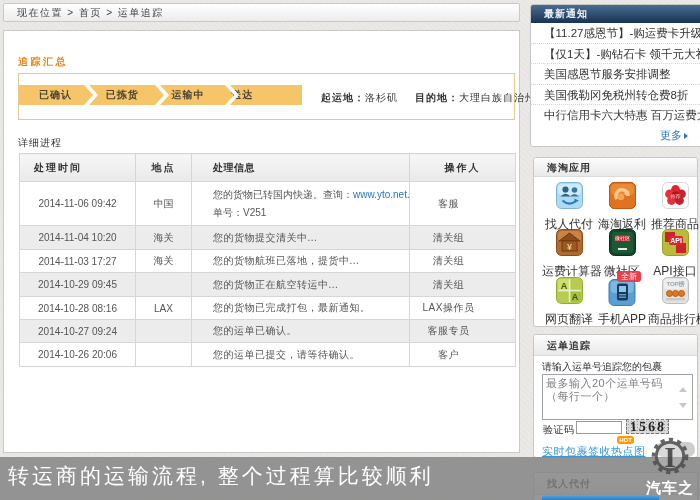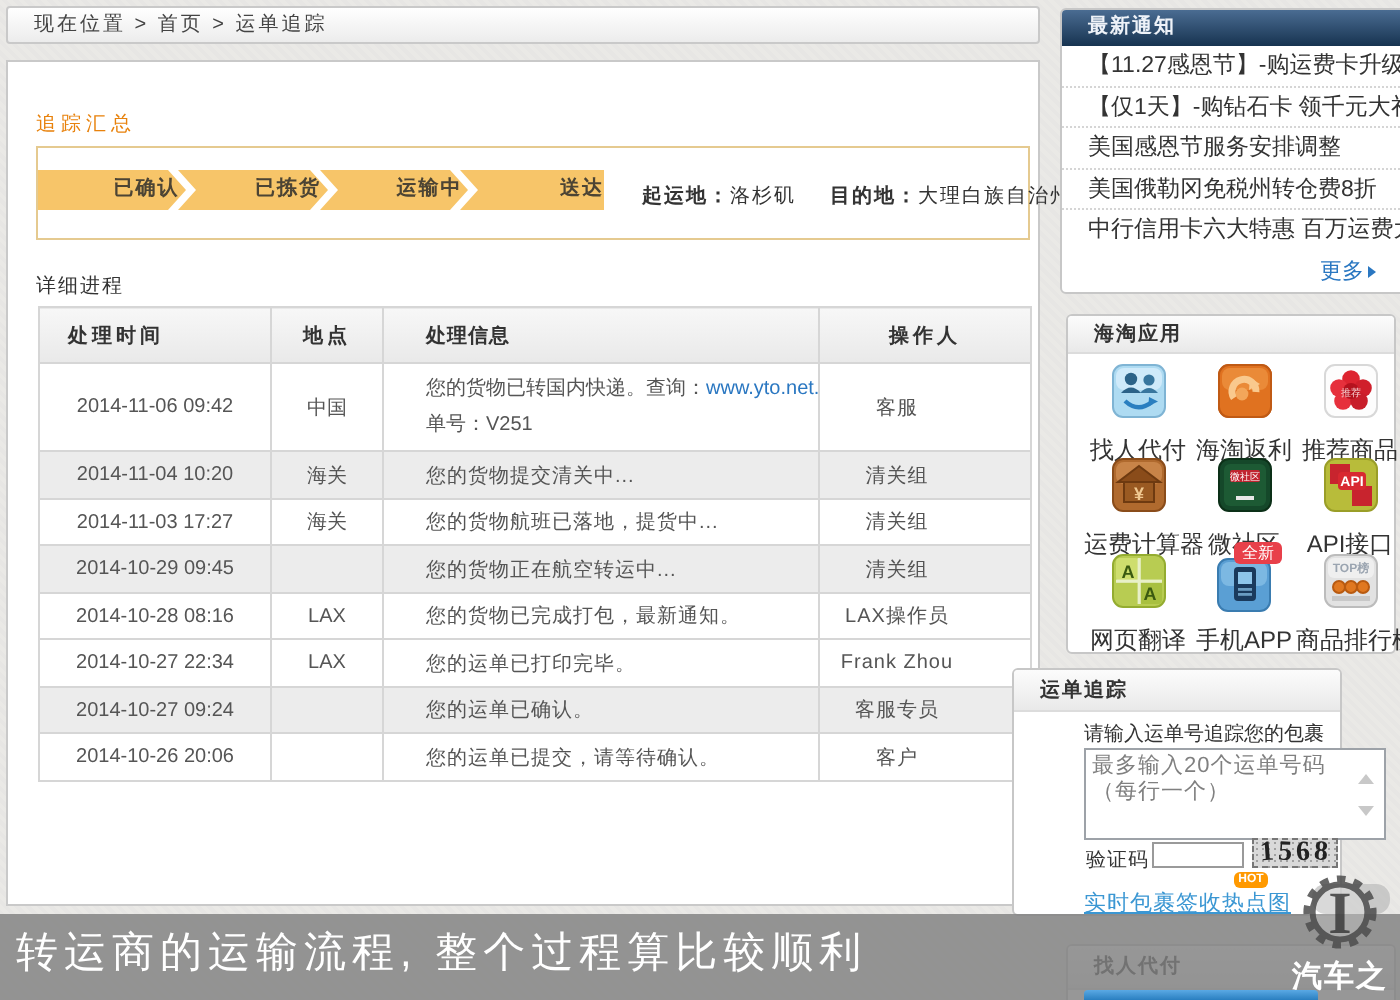--- a/index.html
+++ b/index.html
@@ -5,24 +5,24 @@
 html,body{width:700px;height:500px;overflow:hidden}
 body{font-family:"Liberation Sans",sans-serif;background:#e9e8e5;position:relative;
 background-image:repeating-linear-gradient(45deg,#eae9e6 0 2px,#e7e6e4 2px 4px)}
 .abs{position:absolute}
 a{text-decoration:none}
 
 #crumb{left:3px;top:3px;width:517px;height:19px;background:linear-gradient(#ffffff,#ececec);
 border:1px solid #c9c9c9;border-radius:2px;font-size:10px;color:#444;line-height:17px;padding-left:13px;letter-spacing:1.5px}
 
 #main{left:3px;top:30px;width:517px;height:423px;background:#fff;border:1px solid #c9c9c9}
-#zzhz{left:18px;top:55px;font-size:10px;font-weight:normal;color:#e8820c;letter-spacing:2.5px}
+#zzhz{left:18px;top:55px;font-size:10px;font-weight:bold;color:#e8820c;letter-spacing:2.5px}
 #sumbox{left:18px;top:73px;width:497px;height:47px;border:1px solid #e5ca90;background:#fff}
 #ribbon{left:19px;top:85px;width:283px;height:20px;background:#f7c569;display:flex}
-.seg{flex:1;text-align:right;font-size:10px;font-weight:bold;color:#4c4434;line-height:20px;letter-spacing:1px;position:relative}
+.seg{flex:1;text-align:left;font-size:10px;font-weight:bold;color:#4c4434;line-height:20px;letter-spacing:1px;position:relative}
 .chev{position:absolute;right:-8px;top:0;width:16px;height:20px;z-index:2}
 #odline{left:321px;top:91px;font-size:10px;color:#333;letter-spacing:1px}
 #odline b{color:#333}
 #odline .gap{display:inline-block;width:17px}
 #xxjc{left:18px;top:136px;font-size:10px;color:#333;letter-spacing:1px}
 
 table{border-collapse:collapse;table-layout:fixed}
 #tbl{left:19px;top:153px;width:496px}
 #tbl td,#tbl th{border:1px solid #d6d6d6;font-size:10px;color:#555;overflow:hidden}
 #tbl th{height:28px;background:linear-gradient(#f7f7f7,#e9e9e9);color:#333;letter-spacing:2px}
@@ -46,21 +46,21 @@
 #notice li.last{border-bottom:none}
 #more{position:absolute;right:12px;top:128px;font-size:11px;color:#2a77c1}
 #more .tri{display:inline-block;width:0;height:0;border-left:4px solid #2a77c1;
 border-top:3px solid transparent;border-bottom:3px solid transparent;margin-left:2px}
 #apps{left:533px;top:157px;width:165px;height:170px}
 .ghd{height:19px;background:linear-gradient(#fcfcfc,#e9e9e9);border-bottom:1px solid #dcdcdc;
 color:#333;font-size:10px;font-weight:bold;line-height:19px;padding-left:13px;letter-spacing:1px}
 .appcell{position:absolute;width:54px;text-align:center}
 .appcell .lbl{font-size:12px;color:#333;margin-top:3px;white-space:nowrap}
 
-#track{left:506px;top:334px;width:165px;height:124px}
+#track{left:533px;top:334px;width:165px;height:124px}
 #track .ghd{height:21px;line-height:21px}
 #tlabel{left:542px;top:360px;font-size:10px;color:#333}
 #tarea{left:542px;top:374px;width:151px;height:46px;border:1px solid #9da2a8;background:#fff;
 font-size:11px;color:#808080;padding:2px 3px;line-height:13px;letter-spacing:0.5px}
 .sarr{position:absolute;width:0;height:0;border-left:4px solid transparent;border-right:4px solid transparent}
 #captlbl{left:543px;top:423px;font-size:10px;color:#333;letter-spacing:0.5px}
 #captin{left:576px;top:421px;width:46px;height:13px;border:1px solid #9a9a9a;background:#fff}
 #captcha{left:626px;top:419px;width:43px;height:15px;background:#d9d9d9;background-image:radial-gradient(#a0a0a0 18%,transparent 20%);background-size:3px 3px;border:1px dashed #777;
 font-family:"Liberation Serif",serif;font-weight:bold;font-size:14px;color:#222;line-height:13px;text-align:center;letter-spacing:2px}
 #hot{left:617px;top:436px;width:17px;height:8px;background:#ff9900;border-radius:3px;
@@ -132,26 +132,20 @@
         <td></td>
         <td class="c3">您的货物正在航空转运中...</td>
         <td class="c4">清关组</td>
       </tr>
 <tr class="w h23">
         <td>2014-10-28 08:16</td>
         <td>LAX</td>
         <td class="c3">您的货物已完成打包，最新通知。</td>
         <td class="c4">LAX操作员</td>
       </tr>
-<tr class="w">
-        <td>2014-10-27 22:34</td>
-        <td>LAX</td>
-        <td class="c3">您的运单已打印完毕。</td>
-        <td class="c4">Frank Zhou</td>
-      </tr>
 <tr class="g h23">
         <td>2014-10-27 09:24</td>
         <td></td>
         <td class="c3">您的运单已确认。</td>
         <td class="c4">客服专员</td>
       </tr>
 <tr class="w">
         <td>2014-10-26 20:06</td>
         <td></td>
         <td class="c3">您的运单已提交，请等待确认。</td>

